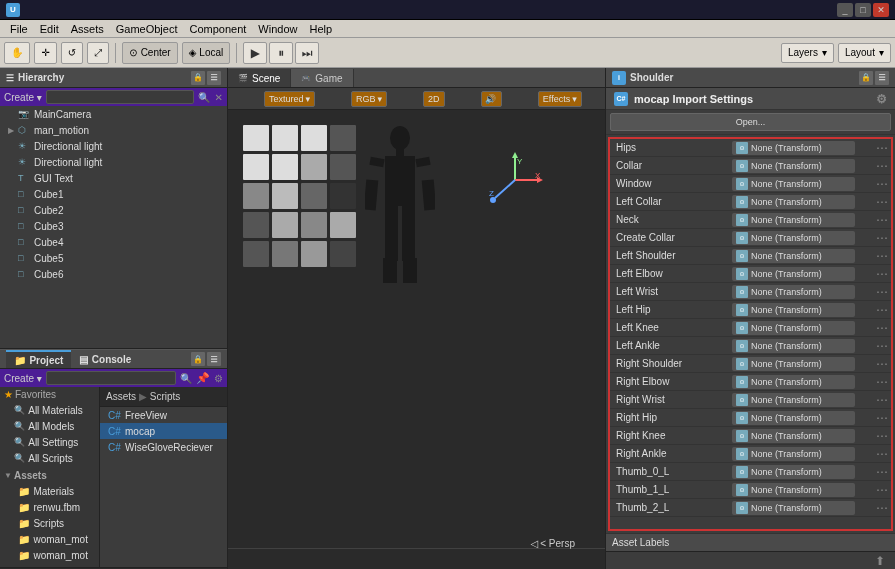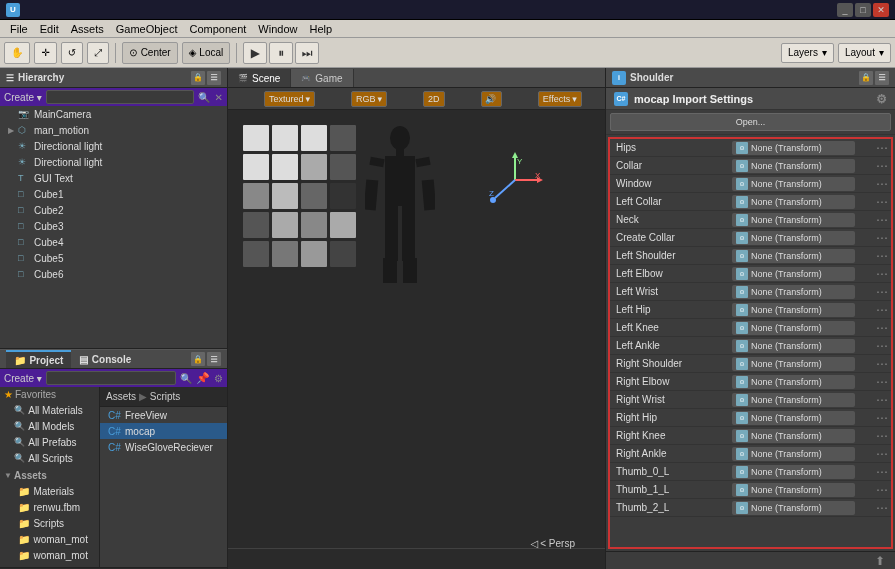--- a/index.html
+++ b/index.html
@@ -647,21 +647,21 @@
           <div class="fav-item">
             <span class="fav-icon">🔍</span>
             <span>All Materials</span>
           </div>
           <div class="fav-item">
             <span class="fav-icon">🔍</span>
             <span>All Models</span>
           </div>
           <div class="fav-item">
             <span class="fav-icon">🔍</span>
-            <span>All Prefabs</span>
+            <span>All Settings</span>
           </div>
           <div class="fav-item">
             <span class="fav-icon">🔍</span>
             <span>All Scripts</span>
           </div>
 
           <div class="assets-section">
             <div class="assets-header">
               <span class="expand-arrow">▼</span>
               <span>Assets</span>
@@ -1025,19 +1025,22 @@
         <span class="transform-label">Thumb_2_L</span>
         <div class="transform-value">
           <div class="transform-value-icon">⊙</div>
           <span>None (Transform)</span>
         </div>
         <span class="transform-dots">⋯</span>
       </div>
 
     </div>
 
+    <div class="asset-labels-row">
+      <span>Asset Labels</span>
+    </div>
 
     <div class="bottom-strip">
       <span class="bottom-icon">⬆</span>
     </div>
   </div>
 
 </div>
 
 </body></html>

